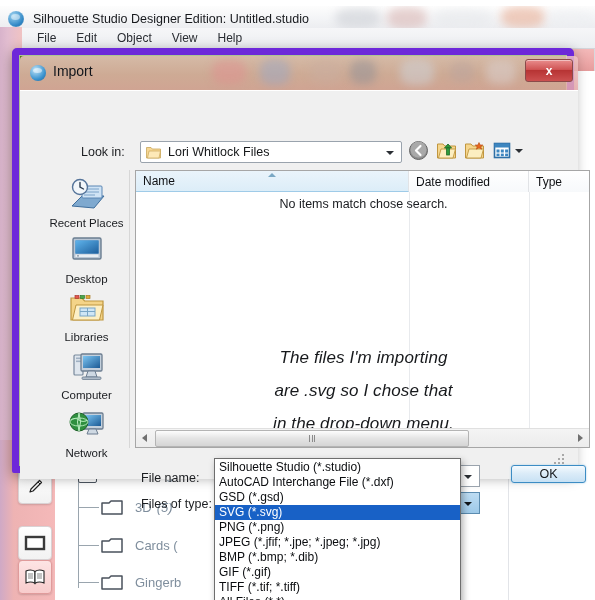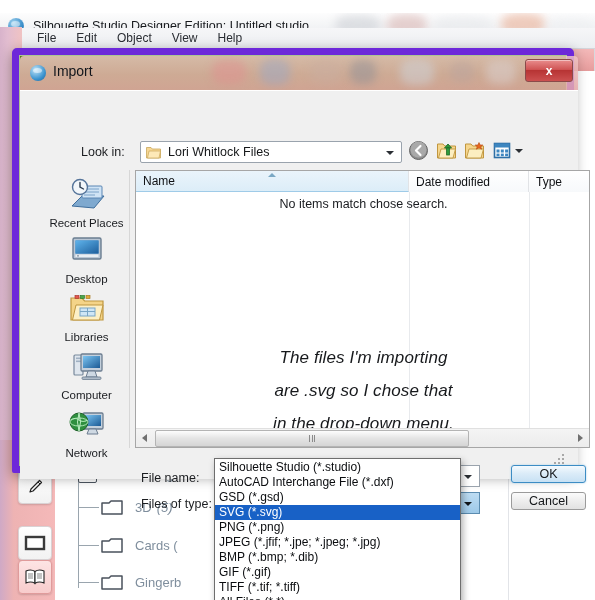--- a/index.html
+++ b/index.html
@@ -24,21 +24,21 @@
   
   .app-window {
     position: absolute;
     left: 0; top: 0;
     width: 595px; height: 600px;
     background: #ffffff;
   }
 
   .app-titlebar {
     position: absolute;
-    left: 0; top: 13px;
+    left: 0; top: 6px;
     width: 595px; height: 27px;
     background: linear-gradient(to bottom, #fdfdfd 0%, #f3f4f6 50%, #e9eaee 100%);
     border-bottom: 1px solid #cfd2d8;
     display: flex;
     align-items: center;
     padding-left: 8px;
     box-sizing: border-box;
   }
   .app-logo {
     width: 16px; height: 16px;
@@ -845,21 +845,20 @@
       <span class="combo-arrow"></span>
     </div>
 
     <div class="ftype-label">Files of type:</div>
     <div class="ftype-combo">
       <span>Silhouette Studio (*.studio)</span>
       <span class="combo-arrow"></span>
     </div>
 
     <div class="dlg-btn primary">OK</div>
-    <div class="dlg-btn secondary">Cancel</div>
 
     <div class="resize-grip">
       <i style="right:0;bottom:0;"></i>
         <i style="right:4px;bottom:0;"></i>
         <i style="right:8px;bottom:0;"></i>
       <i style="right:0;bottom:4px;"></i>
         <i style="right:4px;bottom:4px;"></i>
       <i style="right:0;bottom:8px;"></i>
     </div>
   </div>

